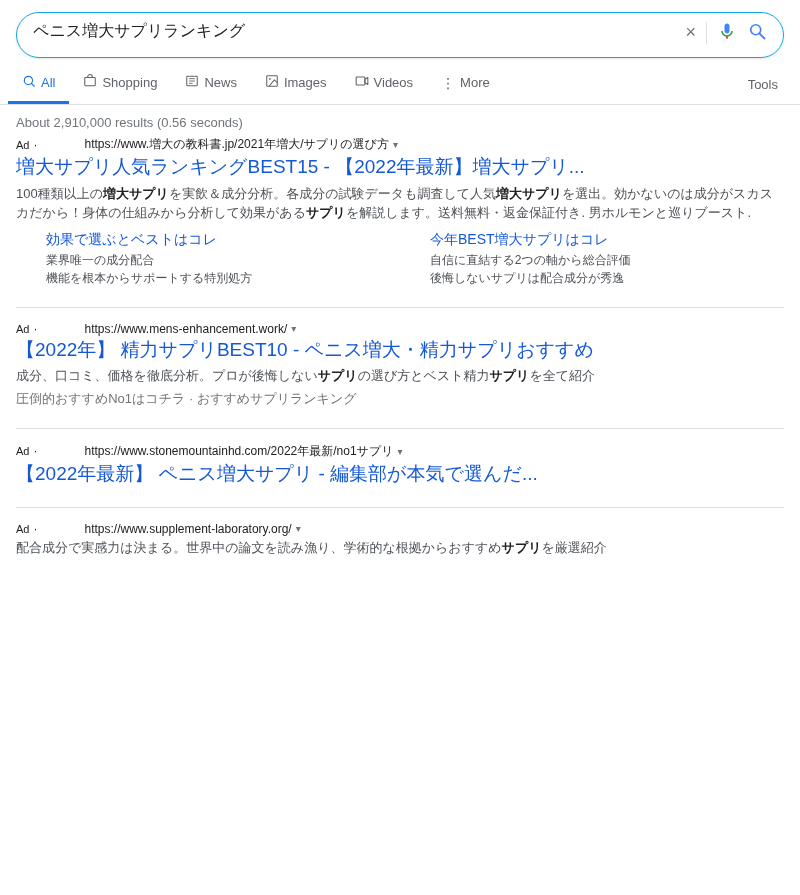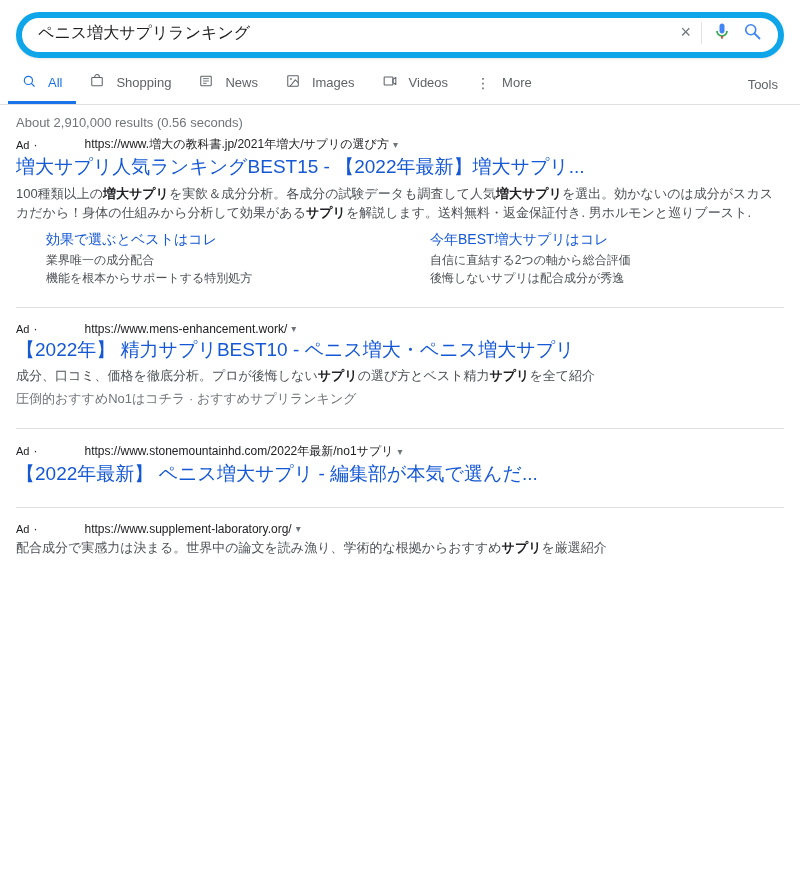--- a/index.html
+++ b/index.html
@@ -12,22 +12,22 @@
 
     
     .search-bar-container {
       padding: 12px 16px 0 16px;
       display: flex;
       align-items: center;
       gap: 8px;
     }
     .search-bar {
       display: flex;
-      align-items: flex-end;
-      border: 6px solid #0ea5e9;
+      align-items: flex-start;
+      border: 1px solid #0ea5e9;
       border-radius: 24px;
       padding: 8px 16px;
       flex: 1;
       height: 46px;
       box-shadow: 0 1px 3px rgba(0,0,0,0.1);
     }
     .search-input-text {
       flex: 1;
       font-size: 16px;
       color: #202124;
@@ -54,21 +54,21 @@
     .nav-tabs {
       display: flex;
       align-items: center;
       padding: 0 8px;
       border-bottom: 1px solid #e0e0e0;
       margin-top: 6px;
     }
     .nav-tab {
       display: flex;
       align-items: center;
-      gap: 12px;
+      gap: 5px;
       padding: 10px 14px;
       font-size: 13px;
       color: #5f6368;
       cursor: pointer;
       border-bottom: 3px solid transparent;
       white-space: nowrap;
     }
     .nav-tab.active {
       color: #1a73e8;
       border-bottom: 3px solid #1a73e8;
@@ -303,21 +303,21 @@
 
   <hr class="separator">
 
   <div class="ad-block">
     <div class="ad-url-line">
       <span class="ad-badge">Ad</span>
       <span>·</span>
       <span class="ad-url">https://www.mens-enhancement.work/</span>
       <span class="ad-dropdown">▾</span>
     </div>
-    <a class="ad-title">【2022年】 精力サプリBEST10 - ペニス増大・ペニス増大サプリ</a>
+    <a class="ad-title">【2022年】 精力サプリBEST10 - ペニス増大・精力サプリおすすめ</a>
     <div class="ad-description">
       成分、口コミ、価格を徹底分析。プロが後悔しない<b>サプリ</b>の選び方とベスト精力<b>サプリ</b>を全て紹介
     </div>
     <div class="ad-sitelink">
       <span>圧倒的おすすめNo1はコチラ</span>
       <span> · </span>
       <span>おすすめサプリランキング</span>
     </div>
   </div>
 

